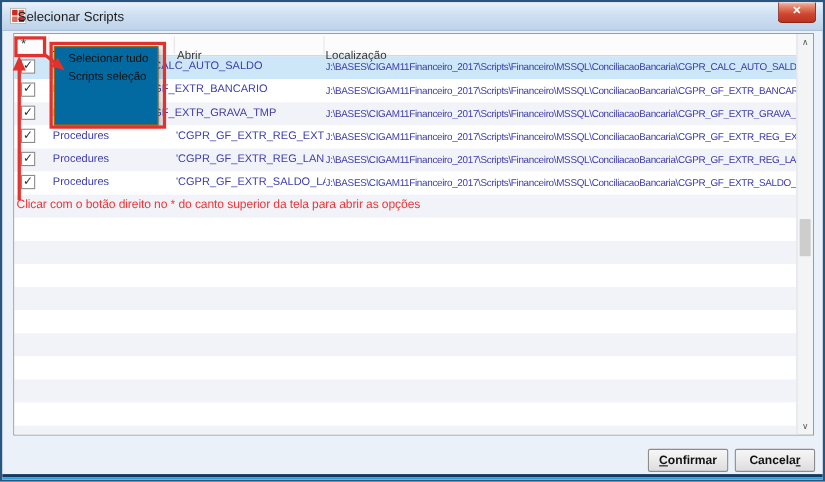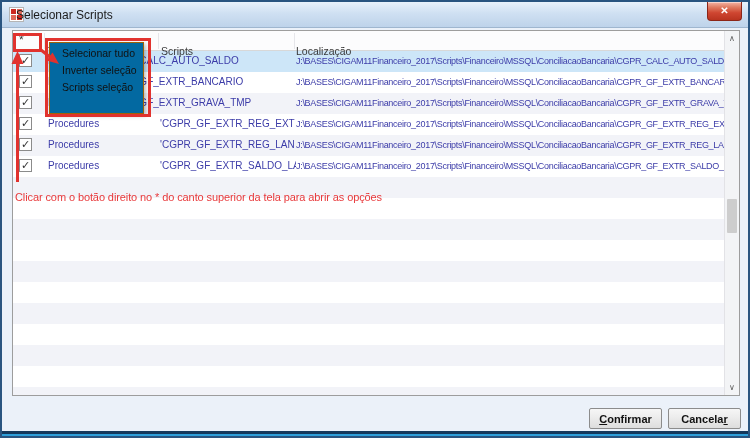--- a/index.html
+++ b/index.html
@@ -47,21 +47,21 @@
   
   .vscroll{position:absolute;top:0;right:0;bottom:0;width:15px;
     background:#f3f4f6;border-left:1px solid #e2e2e6;z-index:3;}
   .sb-btn{position:absolute;left:0;right:0;height:15px;color:#5a5a5a;
     font-size:8px;text-align:center;line-height:15px;}
   .sb-btn.up{top:0;}
   .sb-btn.down{bottom:0;}
   .sb-thumb{position:absolute;left:2px;right:2px;top:168px;height:34px;
     background:#cdcdcd;border-radius:1px;}
   
-  .note{position:absolute;left:13px;top:189px;font-size:11px;color:#e8393b;
+  .note{position:absolute;left:13px;top:178px;font-size:11px;color:#e8393b;
     z-index:5;letter-spacing:-0.1px;white-space:nowrap;}
   .menu{position:absolute;left:47px;top:40px;width:95px;height:72px;
     background:#0369a1;border:1px solid #a16207;box-shadow:2px 2px 4px rgba(0,0,0,.25);
     z-index:10;padding-top:2px;}
   .menu-item{height:17px;line-height:17px;padding-left:12px;font-size:10.5px;color:#111;
     white-space:nowrap;}
   .red-rect{position:absolute;border:3px solid #e1322e;z-index:20;background:transparent;}
   .star-rect{left:11px;top:31px;width:29px;height:19px;}
   .menu-rect{left:43px;top:36px;width:106px;height:79px;}
   .arrows{position:absolute;left:0;top:28px;width:200px;height:170px;z-index:25;
@@ -96,21 +96,21 @@
     <span class="win-title">Selecionar Scripts</span>
     <div class="close-btn">
       <span>✕</span>
     </div>
   </div>
 
   <div class="grid">
     <div class="grid-header">
       <span class="gh star">*</span>
       <span class="gh tipo">Tipo</span>
-      <span class="gh objeto">Scripts</span>
+      <span class="gh objeto">Abrir</span>
       <span class="gh loc">Localização</span>
       <span class="gh-sep" style="left:31px"></span>
       <span class="gh-sep" style="left:145px"></span>
       <span class="gh-sep" style="left:281px"></span>
     </div>
     <div class="rows" id="rows">
         <div class="row sel">
           <span class="cb checked">✓</span>
           <span class="cell tipo">Procedures</span>
           <span class="cell objeto shifted">'CGPR_CALC_AUTO_SALDO</span>
@@ -166,21 +166,20 @@
       <div class="sb-btn down">
         <span>∨</span>
       </div>
     </div>
   </div>
 
   <div class="note">Clicar com o botão direito no * do canto superior da tela para abrir as opções</div>
 
   <div class="menu" id="menu">
       <div class="menu-item">Selecionar tudo</div>
-      <div class="menu-item">Inverter seleção</div>
       <div class="menu-item">Scripts seleção</div>
     </div>
 
   <div class="red-rect star-rect"></div>
   <div class="red-rect menu-rect"></div>
 
   <svg class="arrows" viewBox="0 0 200 170">
     <line x1="15.5" y1="33" x2="15.5" y2="152" stroke="#e1322e" stroke-width="3"></line>
     <polygon points="15.5,21 9.5,34 21.5,34" fill="#e1322e"></polygon>
     <line x1="39" y1="20" x2="48" y2="27" stroke="#e1322e" stroke-width="3"></line>

